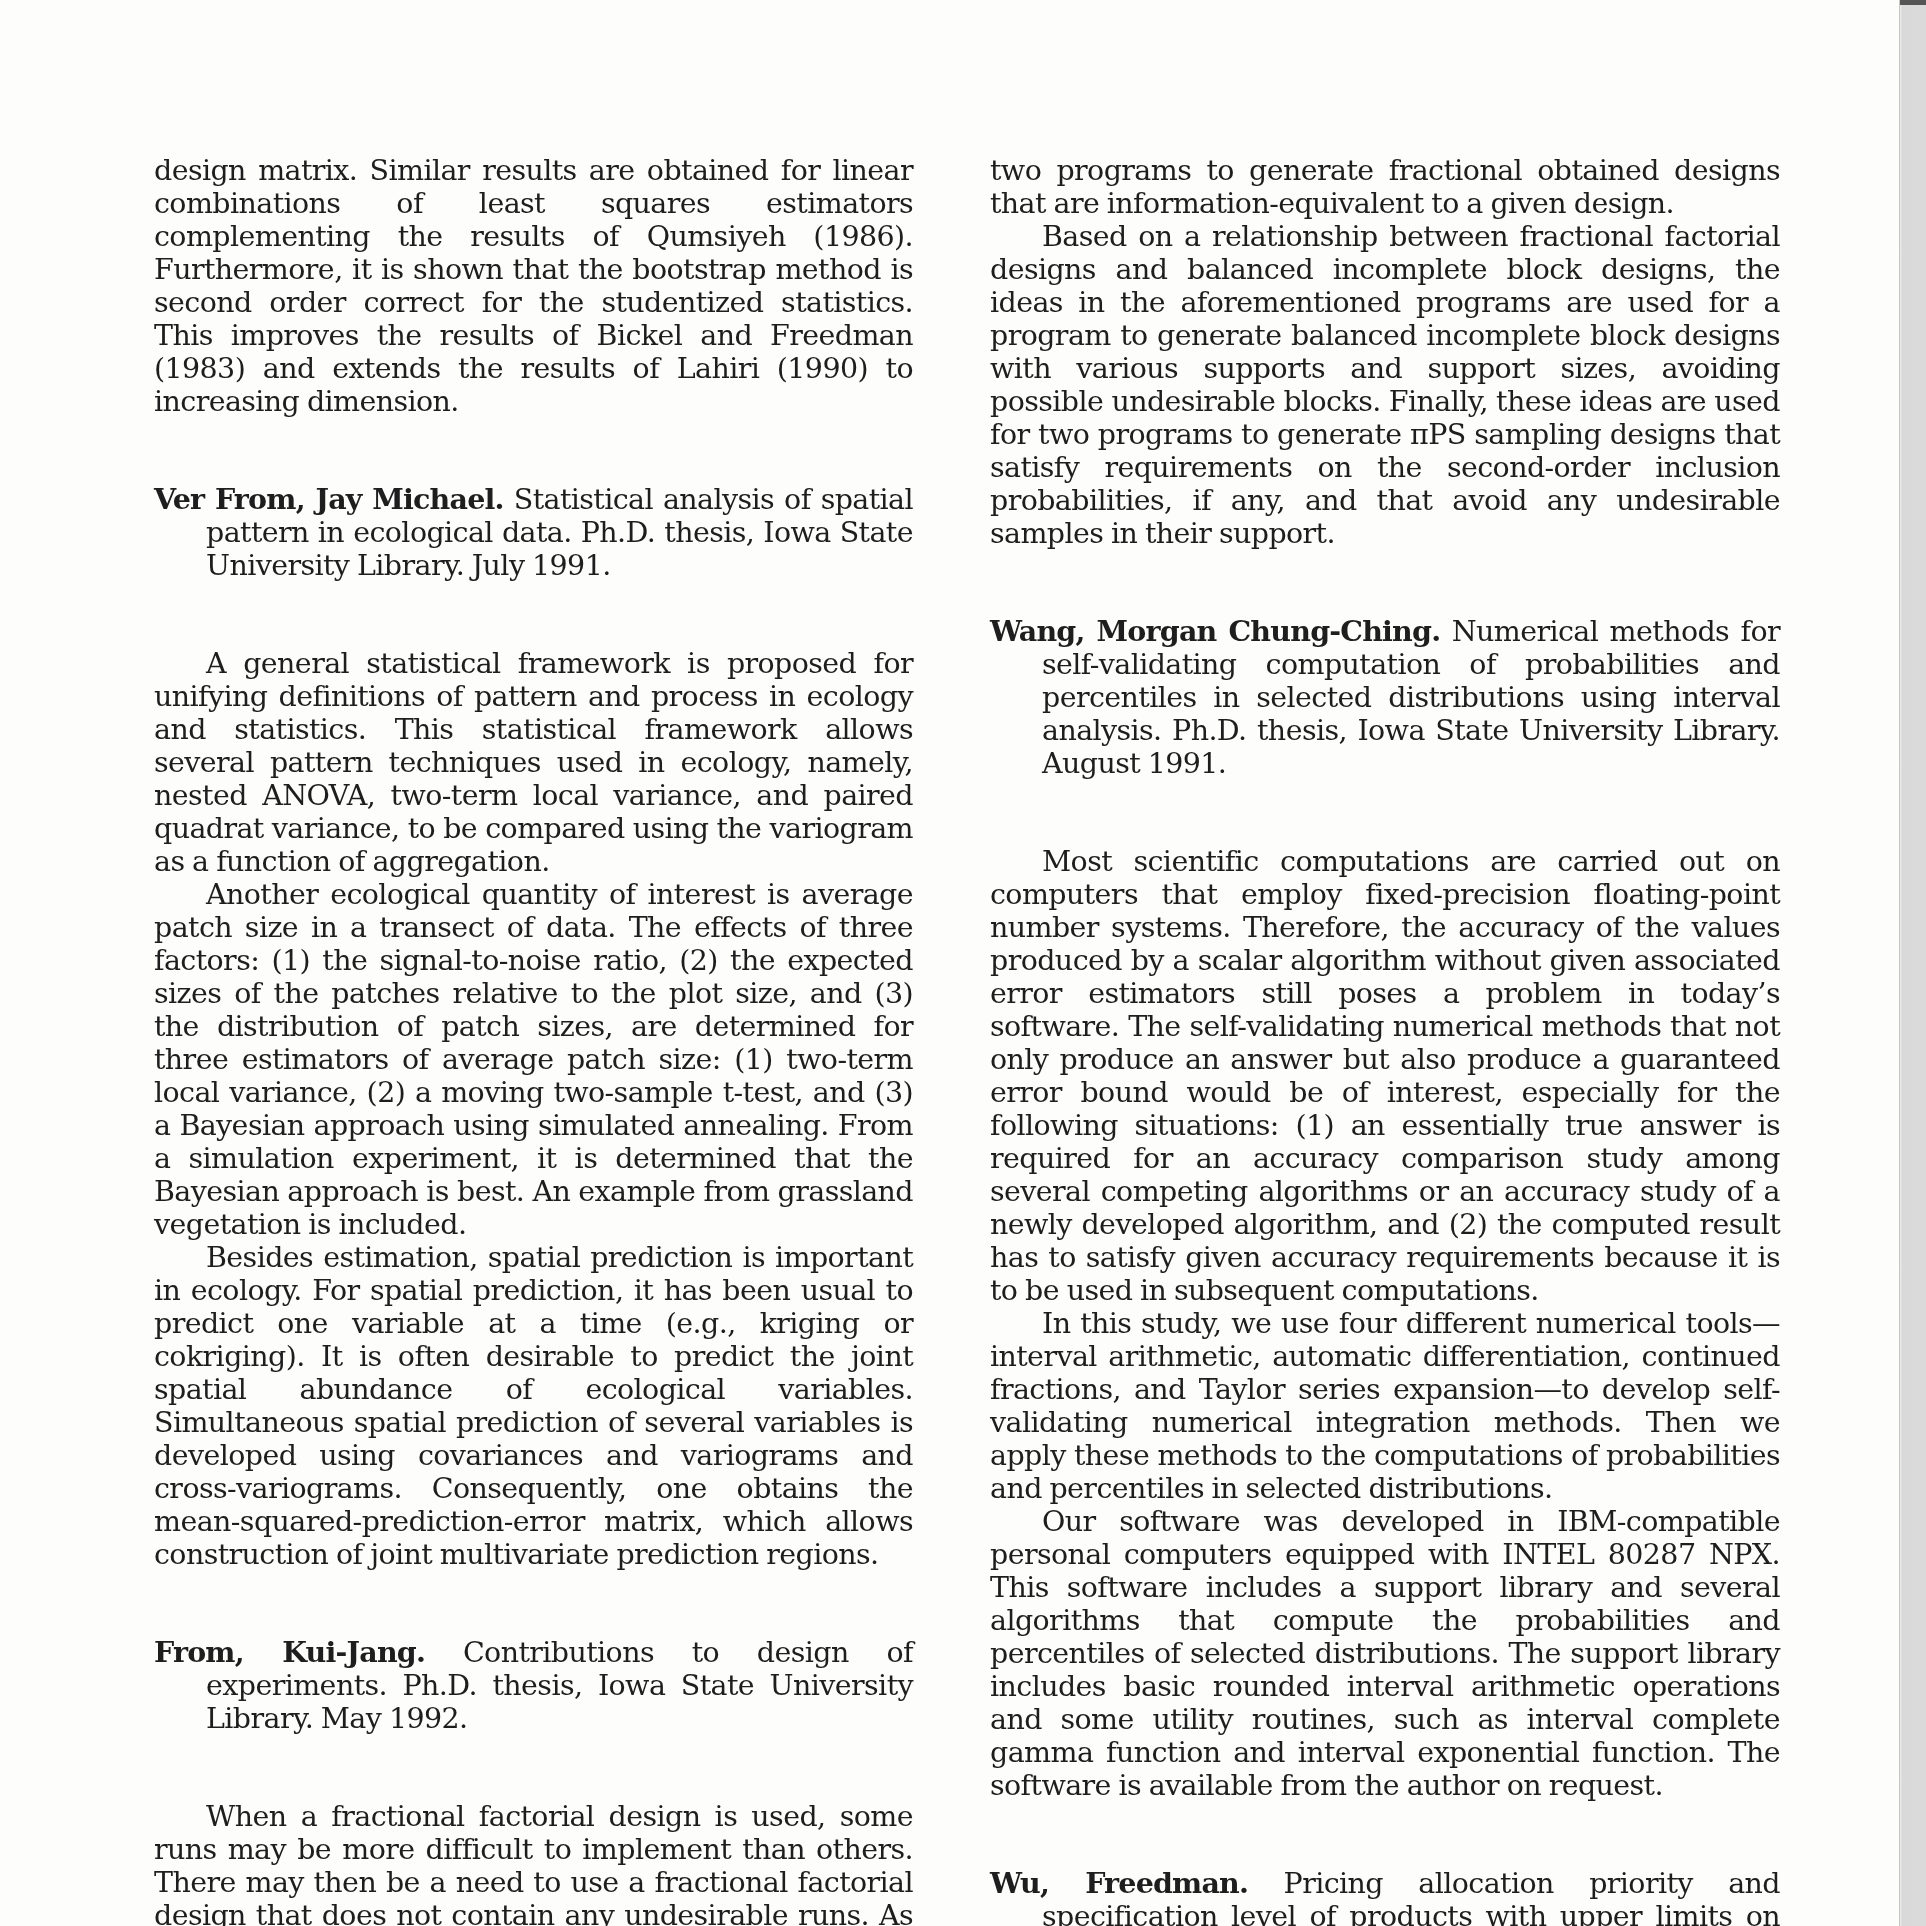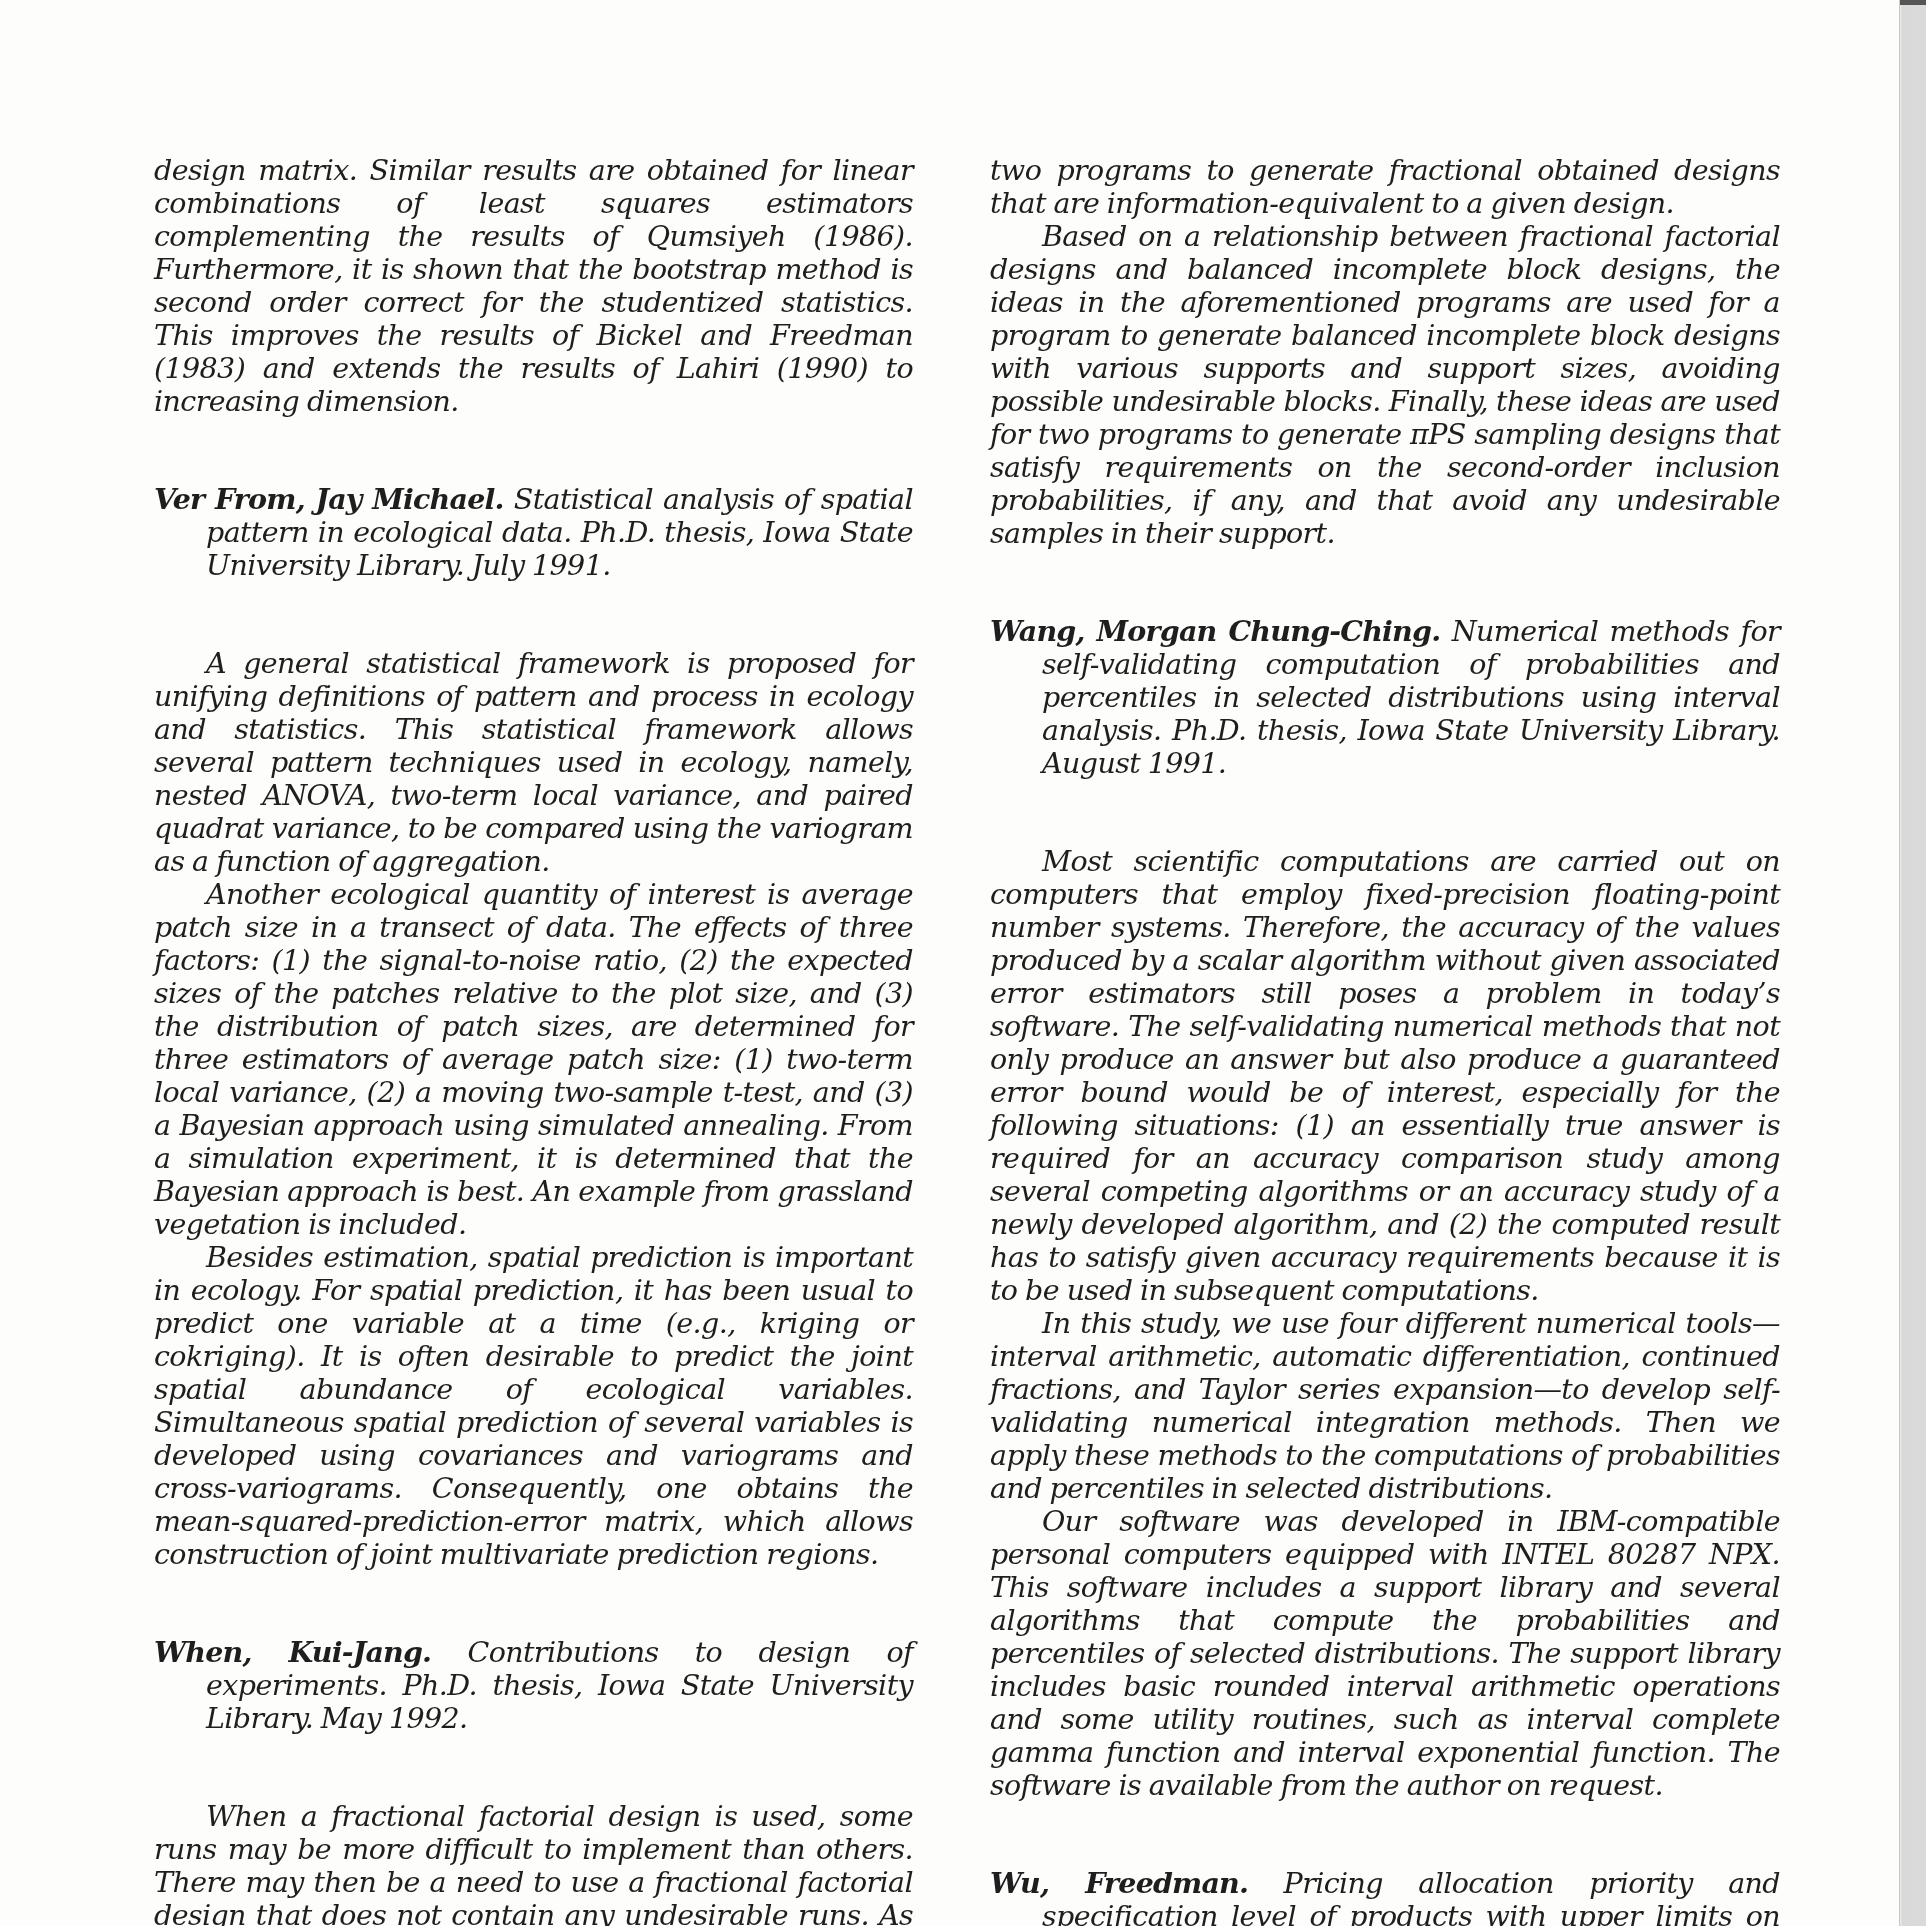--- a/index.html
+++ b/index.html
@@ -27,21 +27,21 @@
     top: 154px;
     font-size: 28.5px;
     line-height: 33px;
     text-align: justify;
     hyphens: manual;
     letter-spacing: -0.6px;
     word-spacing: -0.8px;
   }
   .col-left { left: 154px; width: 759px; }
   .col-right { left: 990px; width: 790px; }
-  p { margin: 0; font-style: italic; }
+  p { margin: 0; }
   .indent { text-indent: 52px; }
   .entry {
     padding-left: 52px;
     text-indent: -52px;
     text-align: justify;
   }
   .author { font-weight: bold; letter-spacing: -0.8px; }
   .gap-lg { height: 65px; }
 </style>
 </head>
@@ -58,21 +58,21 @@
   <p class="entry"><span class="author">Ver From, Jay Michael.</span> <span>Statistical analysis of spatial pattern in ecological data. Ph.D. thesis, Iowa State University Library. July 1991.</span></p>
 
   <div class="gap-lg"></div>
 
   <p class="indent">A general statistical framework is proposed for unifying definitions of pattern and process in ecology and statistics. This statistical framework allows several pattern techniques used in ecology, namely, nested ANOVA, two-term local variance, and paired quadrat variance, to be compared using the variogram as a function of aggregation.</p>
   <p class="indent">Another ecological quantity of interest is average patch size in a transect of data. The effects of three factors: (1) the signal-to-noise ratio, (2) the expected sizes of the patches relative to the plot size, and (3) the distribution of patch sizes, are determined for three estimators of average patch size: (1) two-term local variance, (2) a moving two-sample t-test, and (3) a Bayesian approach using simulated annealing. From a simulation experiment, it is determined that the Bayesian approach is best. An example from grassland vegetation is included.</p>
   <p class="indent">Besides estimation, spatial prediction is important in ecology. For spatial prediction, it has been usual to predict one variable at a time (e.g., kriging or cokriging). It is often desirable to predict the joint spatial abundance of ecological variables. Simultaneous spatial prediction of several variables is developed using covariances and variograms and cross-variograms. Consequently, one obtains the mean-squared-prediction-error matrix, which allows construction of joint multivariate prediction regions.</p>
 
   <div class="gap-lg"></div>
 
-  <p class="entry"><span class="author">When, Kui-Jang.</span> <span>Contributions to design of experiments. Ph.D. thesis, Iowa State University Library. May 1992.</span></p>
+  <p class="entry"><span class="author">From, Kui-Jang.</span> <span>Contributions to design of experiments. Ph.D. thesis, Iowa State University Library. May 1992.</span></p>
 
   <div class="gap-lg"></div>
 
   <p class="indent">When a fractional factorial design is used, some runs may be more difficult to implement than others. There may then be a need to use a fractional factorial design that does not contain any undesirable runs. As this should not go at the expense of the information that such a design can provide for the factorial effects of interest, it is important to develop techniques that provide alternative designs with the same information matrix as a given design for the effects of interest. This problem will be addressed for 2-level fractional factorial designs.</p>
 
 </div>
 
 <div class="column col-right">
   <p>two programs to generate fractional obtained designs that are information-equivalent to a given design.</p>
   <p class="indent">Based on a relationship between fractional factorial designs and balanced incomplete block designs, the ideas in the aforementioned programs are used for a program to generate balanced incomplete block designs with various supports and support sizes, avoiding possible undesirable blocks. Finally, these ideas are used for two programs to generate πPS sampling designs that satisfy requirements on the second-order inclusion probabilities, if any, and that avoid any undesirable samples in their support.</p>

